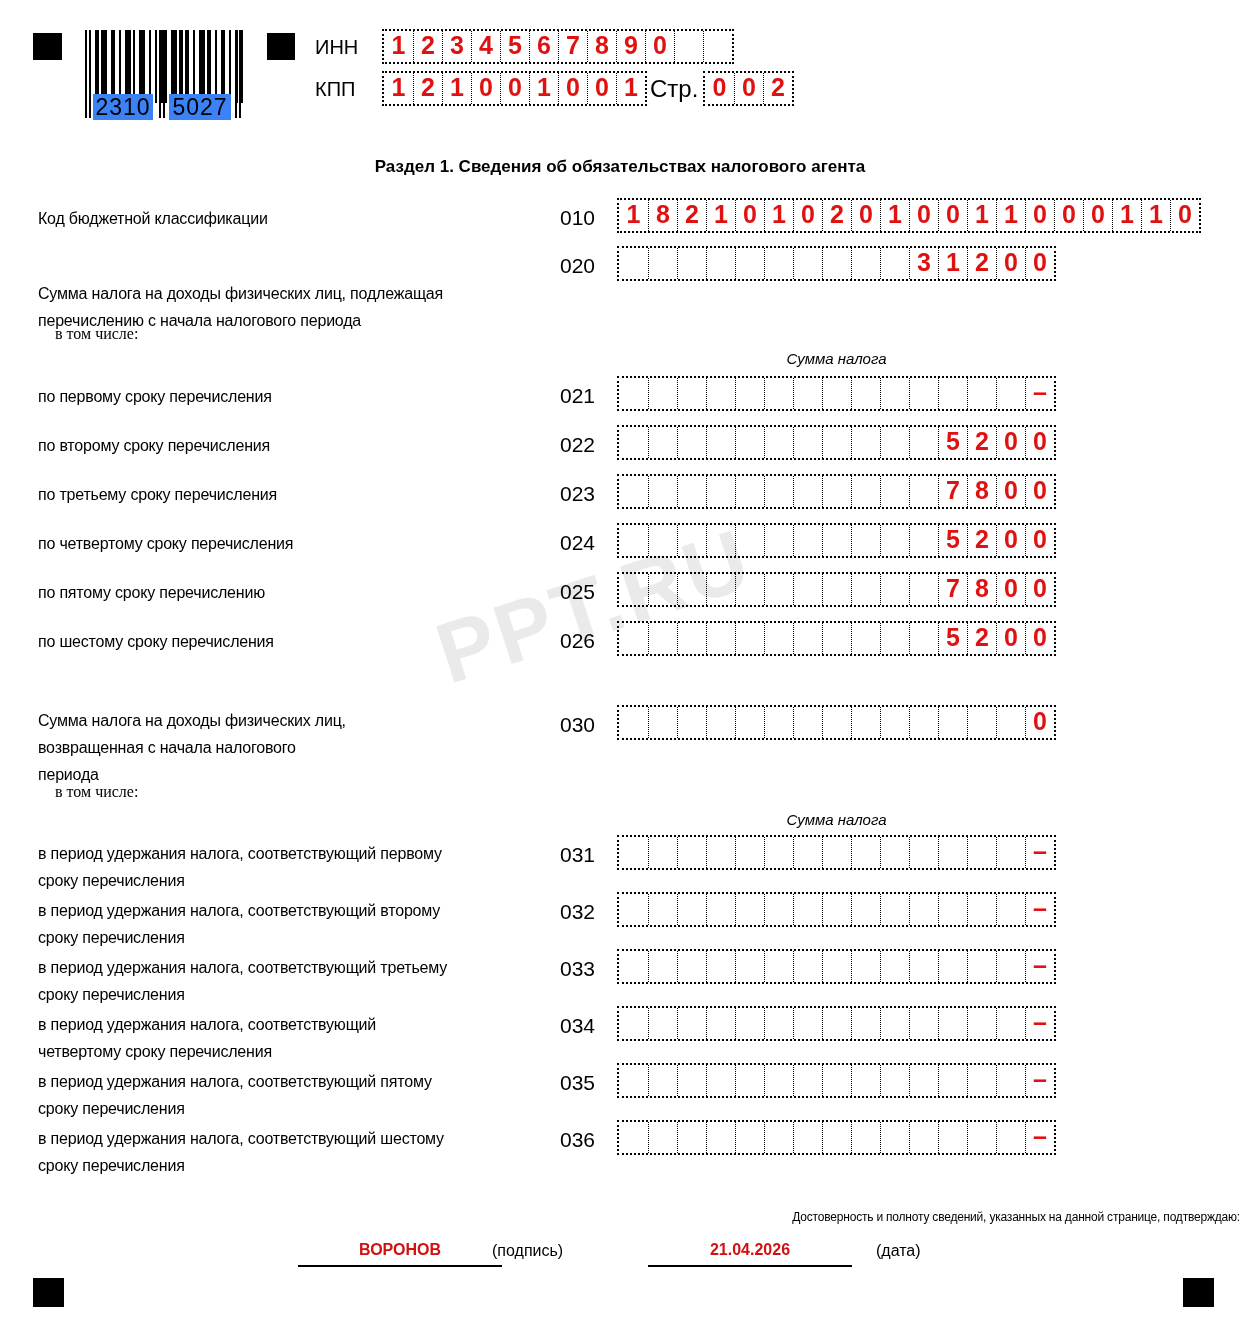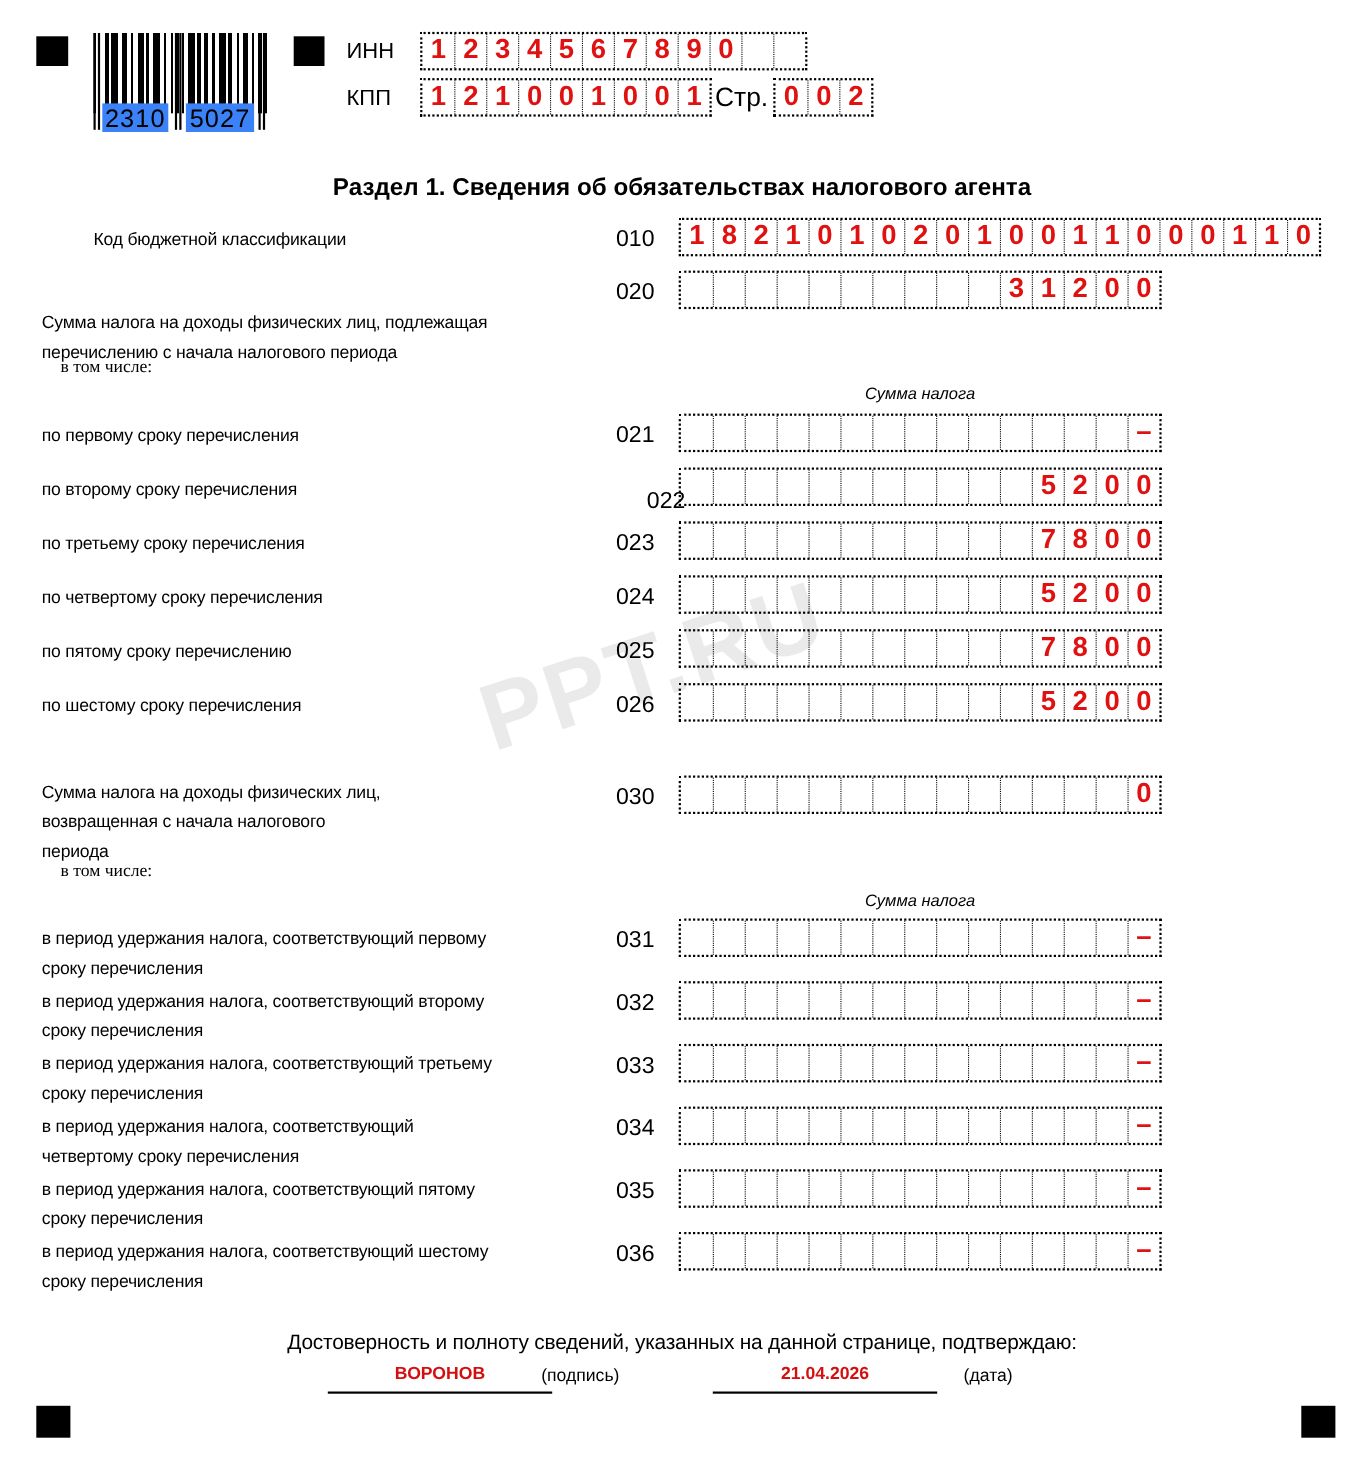--- a/index.html
+++ b/index.html
@@ -35,33 +35,33 @@
     position:absolute;display:flex;box-sizing:border-box;
     border:2px dotted #000;height:35px;background:transparent;z-index:2;
   }
   .cell{
     box-sizing:border-box;width:29px;border-left:1.5px dotted #000;
     text-align:center;font-weight:bold;font-size:25px;line-height:29px;
     color:var(--red,#e01111);overflow:hidden;
   }
   .cell:first-child{border-left:none;}
   
-  .title{position:absolute;left:0;top:157px;width:100%;text-align:center;font-weight:bold;font-size:22px;}
+  .title{position:absolute;left:0;top:157px;width:100%;text-align:center;font-weight:bold;font-size:17px;}
   .row-label{position:absolute;left:38px;width:510px;font-size:16px;letter-spacing:-0.2px;line-height:27px;white-space:pre-line;z-index:1;}
   .row-code{position:absolute;left:560px;width:46px;font-size:21px;z-index:1;}
   .subnote{position:absolute;left:55px;font-size:16px;font-family:Liberation Serif, serif;}
   .colhdr{position:absolute;left:617px;width:439px;text-align:center;font-style:italic;font-size:15px;}
   
   .watermark{
     position:absolute;left:430px;top:545px;width:400px;z-index:0;
     font-size:86px;font-weight:bold;letter-spacing:3px;color:#c9c9c9;opacity:0.38;
     transform:rotate(-18deg);
   }
   
-  .confirm{position:absolute;left:0;top:1210px;width:1240px;text-align:center;font-size:19px;letter-spacing:-0.2px;}
+  .confirm{position:absolute;left:0;top:1210px;width:1240px;text-align:right;font-size:12px;letter-spacing:-0.2px;}
   .sigval{position:absolute;top:1241px;width:204px;text-align:center;font-size:16px;font-weight:bold;color:var(--footer-red,#d40f0f);}
   .sigline{position:absolute;top:1265px;width:204px;height:2px;background:#000;}
   .siglabel{position:absolute;top:1242px;font-size:16px;}
 </style>
 </head>
 <body>
 
 <div class="sq" style="left:33px;top:33px;width:29px;height:27px;"></div>
 <div class="sq" style="left:267px;top:33px;width:28px;height:27px;"></div>
 <div class="sq" style="left:33px;top:1278px;width:31px;height:29px;"></div>
@@ -112,21 +112,21 @@
 <div class="boxfield" style="left:703px;top:71px;">
     <div class="cell">0</div>
     <div class="cell">0</div>
     <div class="cell">2</div>
   </div>
 
 <div class="title">Раздел 1. Сведения об обязательствах налогового агента</div>
 
 <div class="watermark">PPT.RU</div>
 
-<div class="row-label" style="top:205px;margin-left:47px;">Код бюджетной классификации</div>
+<div class="row-label" style="top:205px;">Код бюджетной классификации</div>
 <div class="row-code" style="top:206px;">010</div>
 <div class="boxfield" style="left:617px;top:198px;">
     <div class="cell">1</div>
     <div class="cell">8</div>
     <div class="cell">2</div>
     <div class="cell">1</div>
     <div class="cell">0</div>
     <div class="cell">1</div>
     <div class="cell">0</div>
     <div class="cell">2</div>
@@ -182,21 +182,21 @@
     <div class="cell"></div>
     <div class="cell"></div>
     <div class="cell"></div>
     <div class="cell"></div>
     <div class="cell"></div>
     <div class="cell"></div>
     <div class="cell">–</div>
   </div>
 
 <div class="row-label" style="top:432px;">по второму сроку перечисления</div>
-<div class="row-code" style="top:444px;margin-left:28px;">022</div>
+<div class="row-code" style="top:433px;">022</div>
 <div class="boxfield" style="left:617px;top:425px;">
     <div class="cell"></div>
     <div class="cell"></div>
     <div class="cell"></div>
     <div class="cell"></div>
     <div class="cell"></div>
     <div class="cell"></div>
     <div class="cell"></div>
     <div class="cell"></div>
     <div class="cell"></div>

